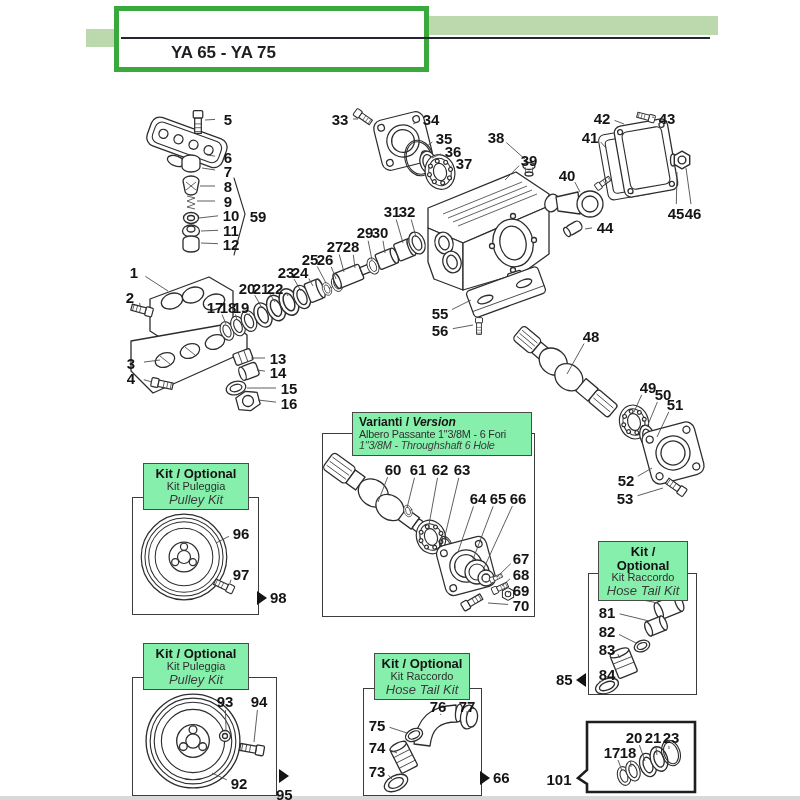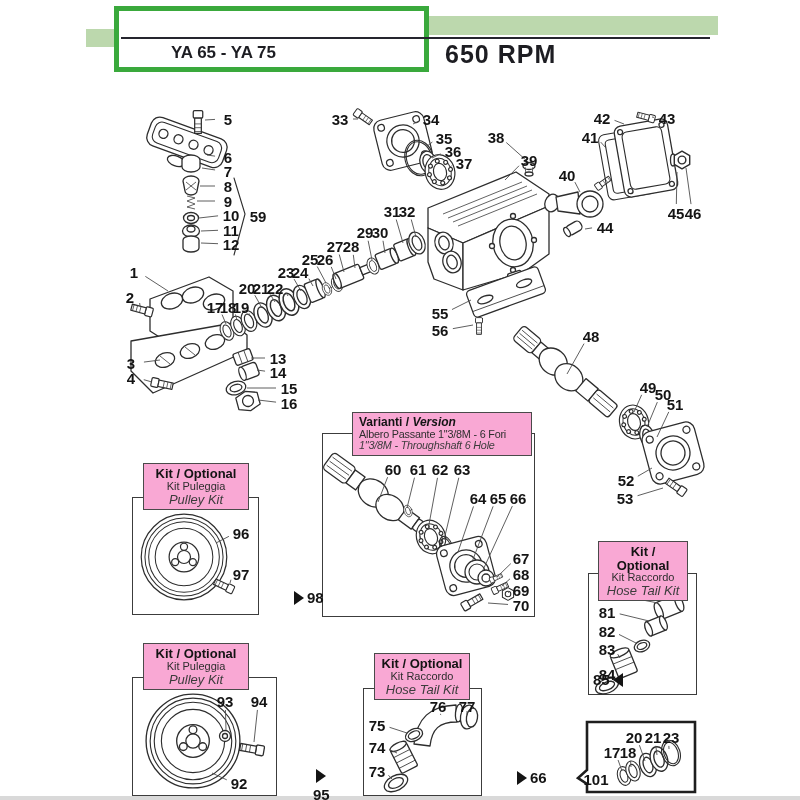--- a/index.html
+++ b/index.html
@@ -14,32 +14,32 @@
                 letter-spacing:2px;color:#1d1d22;z-index:4;white-space:nowrap;}
   .series-models{position:absolute;left:131px;top:43px;font-size:17px;font-weight:700;
                  color:#1d1d22;z-index:4;white-space:nowrap;margin-left:40px;}
   .cat-line{position:absolute;left:447px;top:18px;font-size:12.5px;font-weight:700;
             color:#1d1d22;z-index:4;white-space:nowrap;}
   .cat-line .it{font-style:italic;}
   .speed{position:absolute;left:445px;top:40px;font-size:25px;font-weight:800;
          letter-spacing:1px;color:#1d1d22;white-space:nowrap;}
   
   .outer-box{position:absolute;border:1.5px solid #3c3c3c;background:transparent;z-index:1;}
-  .label-box{position:absolute;border:1.5px solid #4a4a4a;background:#f9a8d4;z-index:5;
+  .label-box{position:absolute;border:1.5px solid #4a4a4a;background:#86efac;z-index:5;
              text-align:center;padding:3px 4px 2px;box-sizing:border-box;}
   .label-box .t{font-size:13px;font-weight:700;color:#141414;line-height:1.05;}
   .label-box .l1{font-size:11px;color:#2e2e2e;line-height:1.08;}
   .label-box .l2{font-size:13px;font-style:italic;color:#3c3c3c;line-height:1.08;}
   .variant-label{text-align:left;padding:3px 6px;}
   .variant-label .t{font-size:12px;}
   .variant-label .l1{font-size:10.8px;letter-spacing:-0.2px;}
   .variant-label .l2{font-size:10.8px;font-style:italic;letter-spacing:-0.2px;}
   
   .marker{position:absolute;display:flex;align-items:center;gap:3px;z-index:6;
-          font-size:15px;font-weight:700;color:#141414;margin-left:37px;}
+          font-size:15px;font-weight:700;color:#141414;}
   .tri-r{width:0;height:0;border-top:7px solid transparent;border-bottom:7px solid transparent;
          border-left:10px solid #141414;}
   .tri-l{width:0;height:0;border-top:7px solid transparent;border-bottom:7px solid transparent;
          border-right:10px solid #141414;}
   
   svg#diagram{position:absolute;left:0;top:0;z-index:2;}
   .ln{fill:#ffffff;stroke:#2d2d2d;stroke-width:1.3;stroke-linejoin:round;stroke-linecap:round;}
   .nf{fill:none;stroke:#2d2d2d;stroke-width:1.1;stroke-linejoin:round;stroke-linecap:round;}
   .thin{stroke:#3a3a3a;stroke-width:0.8;fill:none;}
   .co{font-family:"Liberation Sans",sans-serif;font-size:15px;font-weight:700;fill:#141414;text-anchor:middle;}
@@ -49,21 +49,20 @@
 </head>
 <body>
 
 <div class="page">
 
   <div class="band" style="left:86px;top:29px;width:28px;height:18px;"></div>
   <div class="band" style="left:429px;top:16px;width:289px;height:19px;"></div>
   <div class="series-box"></div>
   <div class="hrule"></div>
   <div class="series-models">YA 65 - YA 75</div>
-  <div class="speed">650 RPM</div>
 
   <div class="outer-box" style="left:322px;top:433px;width:211px;height:182px;"></div>
   <div class="label-box variant-label" style="left:352px;top:412px;width:180px;">
     <div class="t"><span>Varianti</span><span> / </span><span class="it" style="font-style:italic">Version</span></div>
     <div class="l1">Albero Passante 1"3/8M - 6 Fori</div>
     <div class="l2">1"3/8M - Throughshaft 6 Hole</div>
   </div>
 
   <div class="outer-box" style="left:132px;top:497px;width:125px;height:116px;"></div>
   <div class="label-box" style="left:143px;top:463px;width:106px;">

